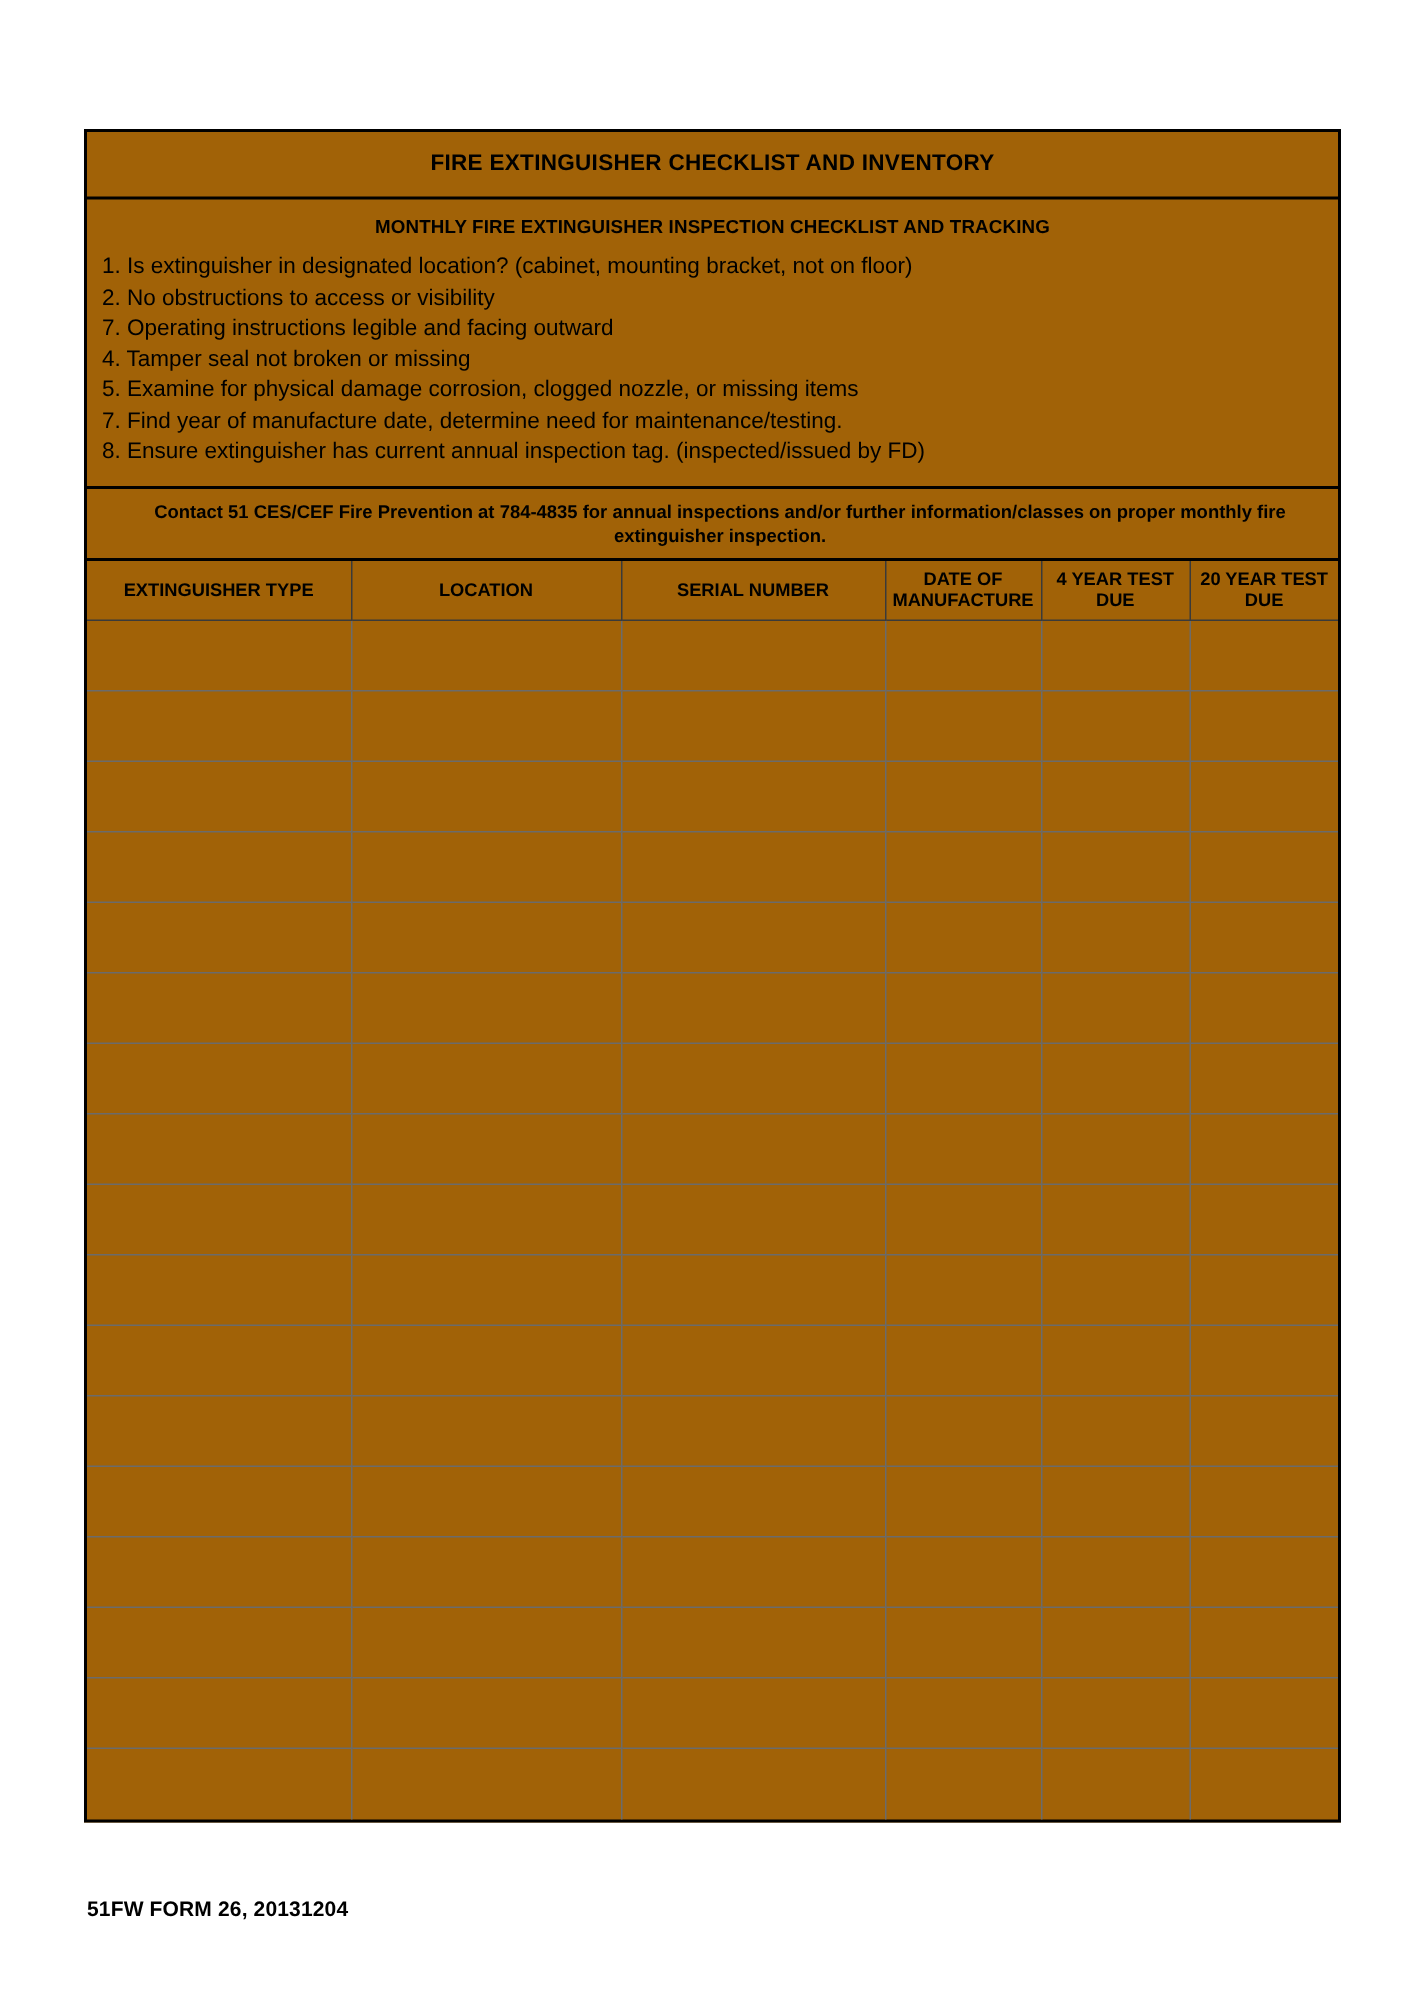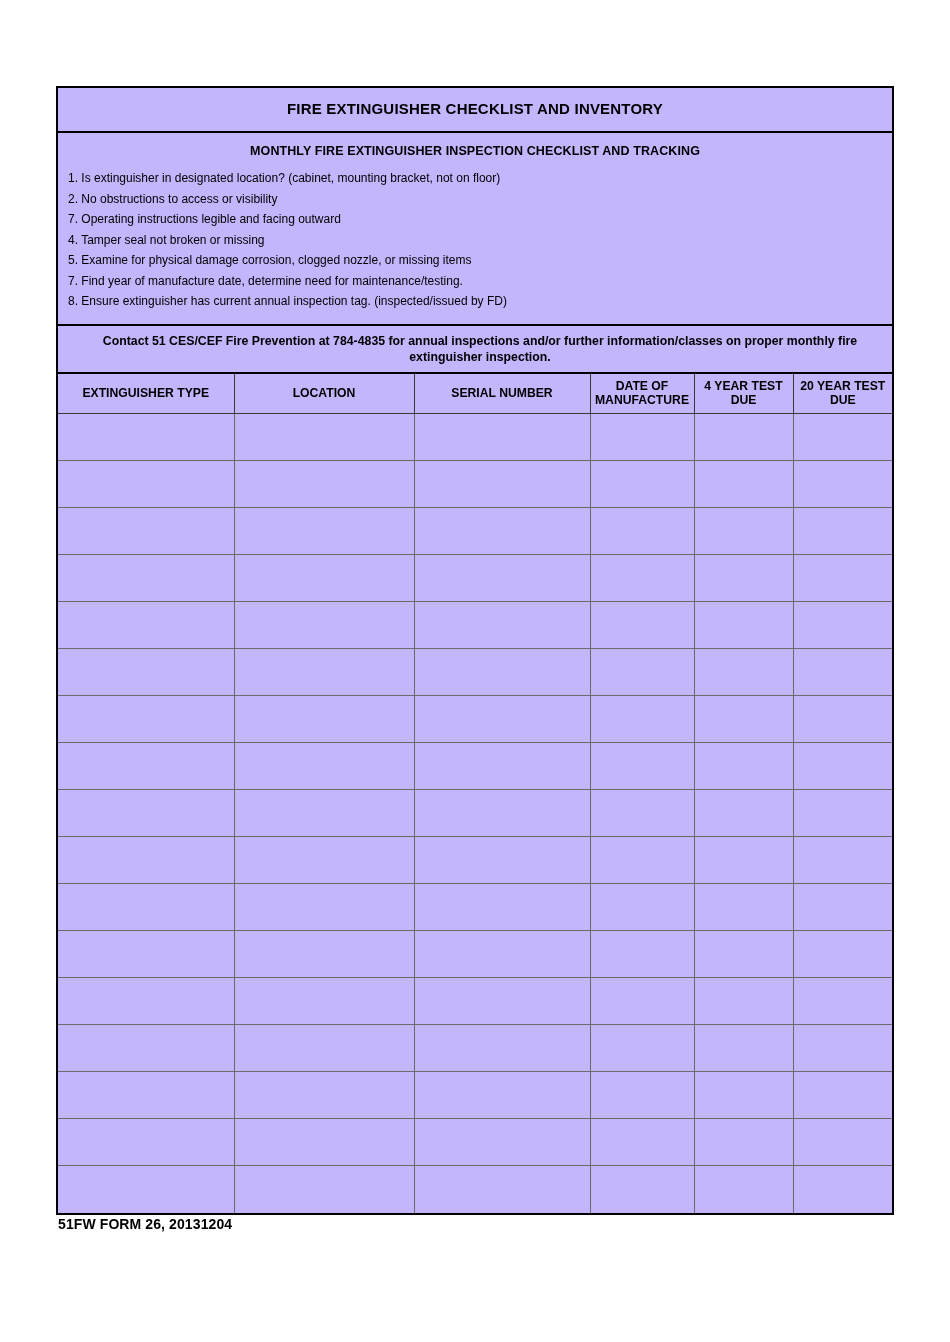--- a/index.html
+++ b/index.html
@@ -24,21 +24,21 @@
   }
 
   
   .form {
     position: absolute;
     left: 56px;
     top: 86px;
     width: 838px;
     border: 2px solid #000;
     box-sizing: border-box;
-    background: #c4b5fd;
+    background: #a16207;
   }
 
   
   .title-band {
     border-bottom: 2px solid #000;
     text-align: center;
     padding: 12px 6px 13px 6px;
   }
   .title-band .title-text {
     font-size: 15px;
@@ -57,21 +57,21 @@
     font-weight: bold;
     letter-spacing: 0.1px;
     margin-bottom: 10px;
   }
   .checklist-list {
     list-style: none;
     margin: 0;
     padding: 0 0 0 10px;
   }
   .checklist-list li {
-    font-size: 12px;
+    font-size: 15px;
     line-height: 20.5px;
     white-space: nowrap;
   }
 
   
   .contact-band {
     border-bottom: 2px solid #000;
     padding: 7px 26px 7px 36px;
     text-align: center;
   }
@@ -118,21 +118,21 @@
     vertical-align: middle;
     box-sizing: border-box;
   }
   table.inventory td:last-child  { border-right: none; }
   table.inventory tr:last-child td { border-bottom: none; }
 
   
   .form-footer {
     position: absolute;
     left: 58px;
-    top: 1216px;
+    top: 1264px;
     font-size: 14px;
     font-weight: bold;
     letter-spacing: 0.1px;
   }
 </style>
 </head>
 <body>
 
 <div class="page">
 

